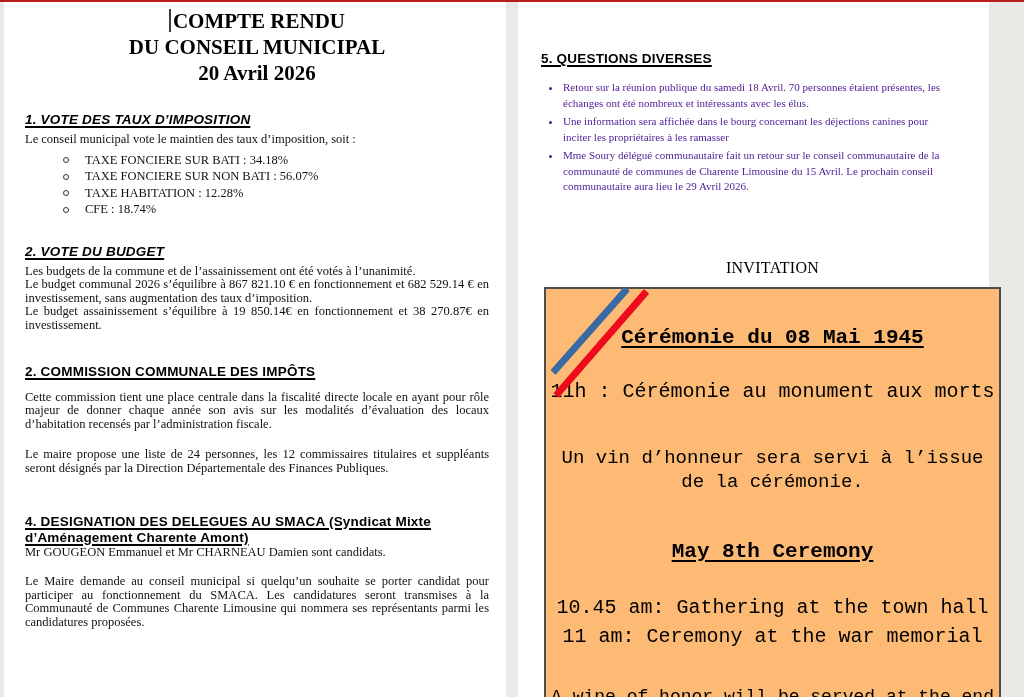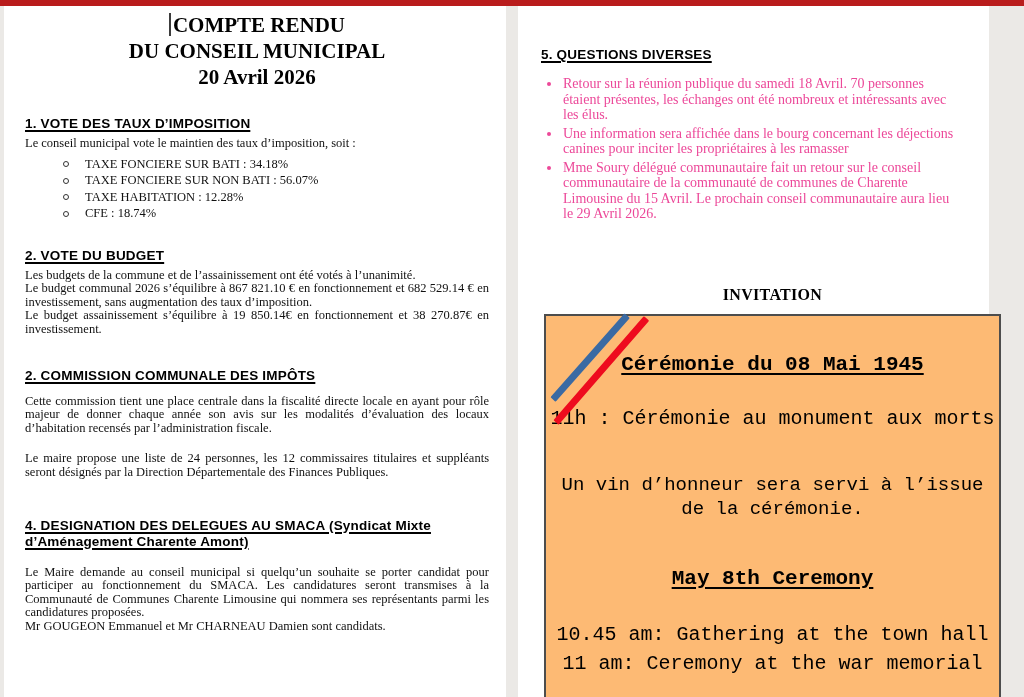--- a/index.html
+++ b/index.html
@@ -5,71 +5,71 @@
   html,body{margin:0;padding:0;}
   body{
     width:1024px;height:697px;
     background:#ebe9e6;
     font-family:"Liberation Serif", serif;
     color:#141414;
     overflow:hidden;
   }
   .canvas{
     position:relative;width:1024px;height:697px;
-    border-top:6px solid #b91c1c;box-sizing:border-box;
+    border-top:2px solid #b91c1c;box-sizing:border-box;
   }
   .page{
     position:absolute;top:0;bottom:0;background:#ffffff;
     box-sizing:border-box;
   }
   .page-l{left:4px;width:502px;padding:0 17px 0 21px;}
-  .page-r{left:518px;width:471px;padding:8px 32px 0 23px;}
+  .page-r{left:518px;width:471px;padding:16px 32px 0 23px;}
 
   
   .doc-title{
     margin-top:6px;text-align:center;
     font-weight:bold;font-size:21px;line-height:26px;color:#000;
   }
   .caret{
     display:inline-block;width:2px;height:23px;background:#3c3c3c;
     vertical-align:-4px;margin-right:2px;
   }
   .sh{
     margin:0;color:#000;
     font-family:"Liberation Sans", sans-serif;
     font-weight:bold;font-size:13.5px;line-height:16px;
     text-decoration:underline;text-decoration-thickness:1.5px;text-underline-offset:2px;
     letter-spacing:.2px;
   }
-  .mt26{margin-top:26px;} .mt31{margin-top:31px;} .mt38{margin-top:38px;} .mt33{margin-top:33px;}
+  .mt26{margin-top:26px;font-style:italic;} .mt31{margin-top:31px;} .mt38{margin-top:38px;} .mt33{margin-top:33px;}
   .body{margin:0;font-size:12.5px;line-height:13.6px;color:#111;}
   .just{text-align:justify;}
   .mt5{margin-top:5px;} .mt8{margin-top:8px;} .mt11{margin-top:11px;} .mt13{margin-top:17px;} .mt16{margin-top:16px;}
   .h4wrap{max-width:440px;}
 
   ul.circ{
     list-style:none;margin:5px 0 0 0;padding:0 0 0 60px;
     font-size:12.5px;line-height:16.5px;color:#111;
   }
   ul.circ li{position:relative;}
   ul.circ li::before{
     content:"";position:absolute;left:-22px;top:5.5px;
     width:4px;height:4px;border:1.2px solid #333;border-radius:50%;
   }
 
   
   ul.disc{
     list-style:disc;margin:13px 0 0 0;padding:0 0 0 21px;
-    font-size:14px;line-height:15.5px;color:#ec4899;
+    font-size:11px;line-height:15.5px;color:#4c1d95;
   }
   ul.disc li{margin-bottom:3px;padding-left:1px;}
 
   .inv{width:457px;margin:64px 0 0 3px;text-align:center;}
   .inv-title{
-    font-weight:bold;font-size:16px;line-height:18px;color:#000;letter-spacing:.3px;
+    font-weight:normal;font-size:16px;line-height:18px;color:#000;letter-spacing:.3px;
   }
   .inv-box{
     position:relative;margin-top:10px;height:415px;box-sizing:border-box;
     border:2px solid #4d4d4d;background:#fdba74;font-family:Liberation Mono, monospace;
   }
   .stripe{position:absolute;height:7px;border-radius:1px;}
   .stripe-blue{left:7px;top:80px;width:112px;transform:rotate(-48.5deg);transform-origin:0 50%;}
   .stripe-red{left:10px;top:103px;width:138px;transform:rotate(-49deg);transform-origin:0 50%;}
   .inv-h{
     font-weight:bold;font-size:21px;line-height:27px;color:#000;
@@ -108,22 +108,22 @@
     <h2 class="sh mt26">2. VOTE DU BUDGET</h2>
     <p class="body mt5">Les budgets de la commune et de l’assainissement ont été votés à l’unanimité.</p>
     <p class="body just">Le budget communal 2026 s’équilibre à 867 821.10 € en fonctionnement et 682 529.14 € en investissement, sans augmentation des taux d’imposition.</p>
     <p class="body just">Le budget assainissement s’équilibre à 19 850.14€ en fonctionnement et 38 270.87€ en investissement.</p>
 
     <h2 class="sh mt31">2. COMMISSION COMMUNALE DES IMPÔTS</h2>
     <p class="body just mt11">Cette commission tient une place centrale dans la fiscalité directe locale en ayant pour rôle majeur de donner chaque année son avis sur les modalités d’évaluation des locaux d’habitation recensés par l’administration fiscale.</p>
     <p class="body just mt13">Le maire propose une liste de 24 personnes, les 12 commissaires titulaires et suppléants seront désignés par la Direction Départementale des Finances Publiques.</p>
 
     <h2 class="sh mt38 h4wrap">4. DESIGNATION DES DELEGUES AU SMACA (Syndicat Mixte d’Aménagement Charente Amont)</h2>
+    <p class="body">Mr GOUGEON Emmanuel et Mr CHARNEAU Damien sont candidats.</p>
     <p class="body just mt16">Le Maire demande au conseil municipal si quelqu’un souhaite se porter candidat pour participer au fonctionnement du SMACA. Les candidatures seront transmises à la Communauté de Communes Charente Limousine qui nommera ses représentants parmi les candidatures proposées.</p>
-    <p class="body">Mr GOUGEON Emmanuel et Mr CHARNEAU Damien sont candidats.</p>
   </div>
 
   <div class="page page-r">
     <h2 class="sh mt33">5. QUESTIONS DIVERSES</h2>
     <ul class="disc">
       <li>Retour sur la réunion publique du samedi 18 Avril. 70 personnes étaient présentes, les échanges ont été nombreux et intéressants avec les élus.</li>
       <li>Une information sera affichée dans le bourg concernant les déjections canines pour inciter les propriétaires à les ramasser</li>
       <li>Mme Soury délégué communautaire fait un retour sur le conseil communautaire de la communauté de communes de Charente Limousine du 15 Avril. Le prochain conseil communautaire aura lieu le 29 Avril 2026.</li>
     </ul>
 

